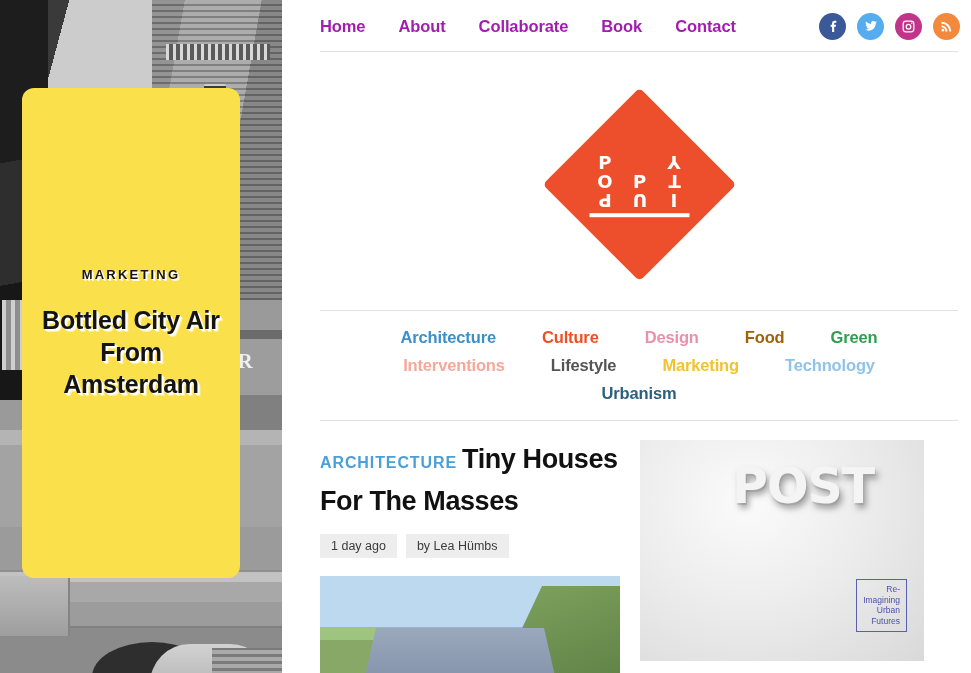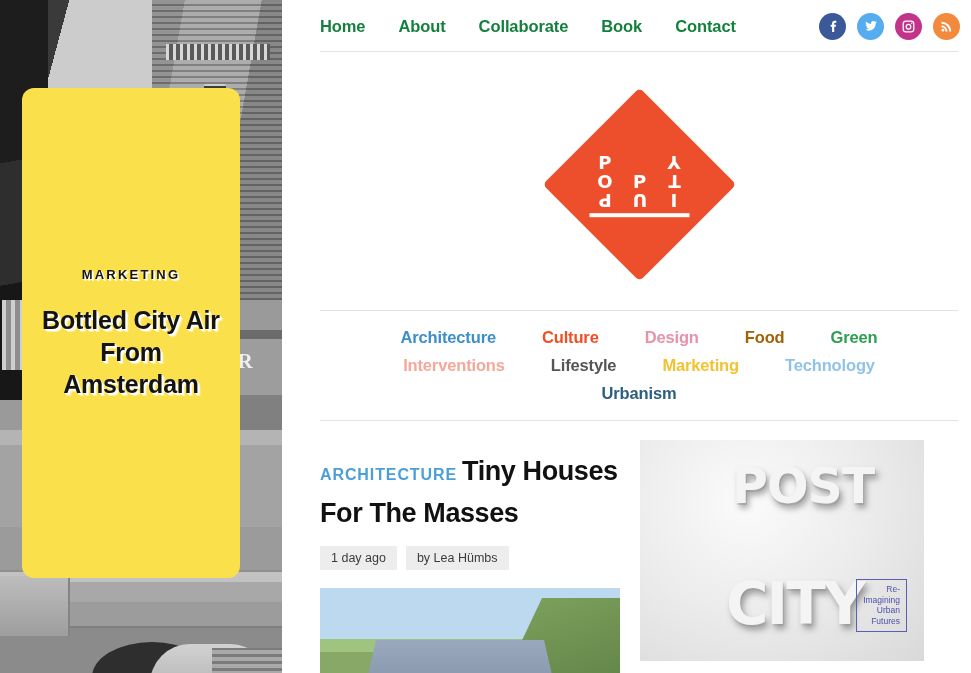--- a/index.html
+++ b/index.html
@@ -101,21 +101,21 @@
   }
 
   
   .main { position:absolute; left:320px; top:0; width:651px; height:673px; background:#fff; }
 
   .topnav {
     display:flex; align-items:center; height:42px; padding-top:10px;
   }
   .nav-links { display:flex; align-items:center; gap:0; }
   .nav-link {
-    font-size:16.5px; font-weight:700; color:#15803d;
+    font-size:16.5px; font-weight:700; color:#a21caf;
     text-decoration:none; margin-right:33px; white-space:nowrap;
     letter-spacing:-.1px; cursor:pointer;
   }
   .nav-link:last-child { margin-right:0; }
   .social { display:flex; align-items:center; gap:11px; margin-left:auto; padding-right:11px; }
   .soc {
     width:27px; height:27px; border-radius:50%;
     display:flex; align-items:center; justify-content:center;
     color:#fff; cursor:pointer;
   }
@@ -160,21 +160,21 @@
     padding:0 23px;
   }
 
   
   .articles { position:absolute; left:0; top:440px; width:638px; display:flex; gap:20px; }
   .col-left { width:300px; }
   .col-right{ width:318px; }
 
   .art-headline {
     font-size:27px; font-weight:700; line-height:38px;
-    color:#111; letter-spacing:-.4px; margin:12px 0 14px 0;
+    color:#111; letter-spacing:-.4px; margin:0 0 14px 0;
   }
   .art-cat {
     font-size:16px; font-weight:700; letter-spacing:.9px;
     color:#4a9fd8; text-transform:uppercase; margin-right:5px;
   }
   .meta { display:flex; gap:9px; }
   .badge {
     background:#ededed; color:#3b3b3b;
     font-size:12.5px; padding:5px 11px; white-space:nowrap;
   }
@@ -332,21 +332,20 @@
         <div class="thumb-landscape">
           <div class="hill-r"></div>
           <div class="hill-l"></div>
           <div class="roof"></div>
         </div>
       </div>
 
       <div class="col-right">
         <div class="thumb-post">
           <div class="pf-word pf-post">POST</div>
-          <div class="pf-word pf-city">CITY</div>
           <div class="pf-box">Re-
 Imagining
 Urban
 Futures</div>
         </div>
       </div>
 
     </div>
   </div>
 </div>

